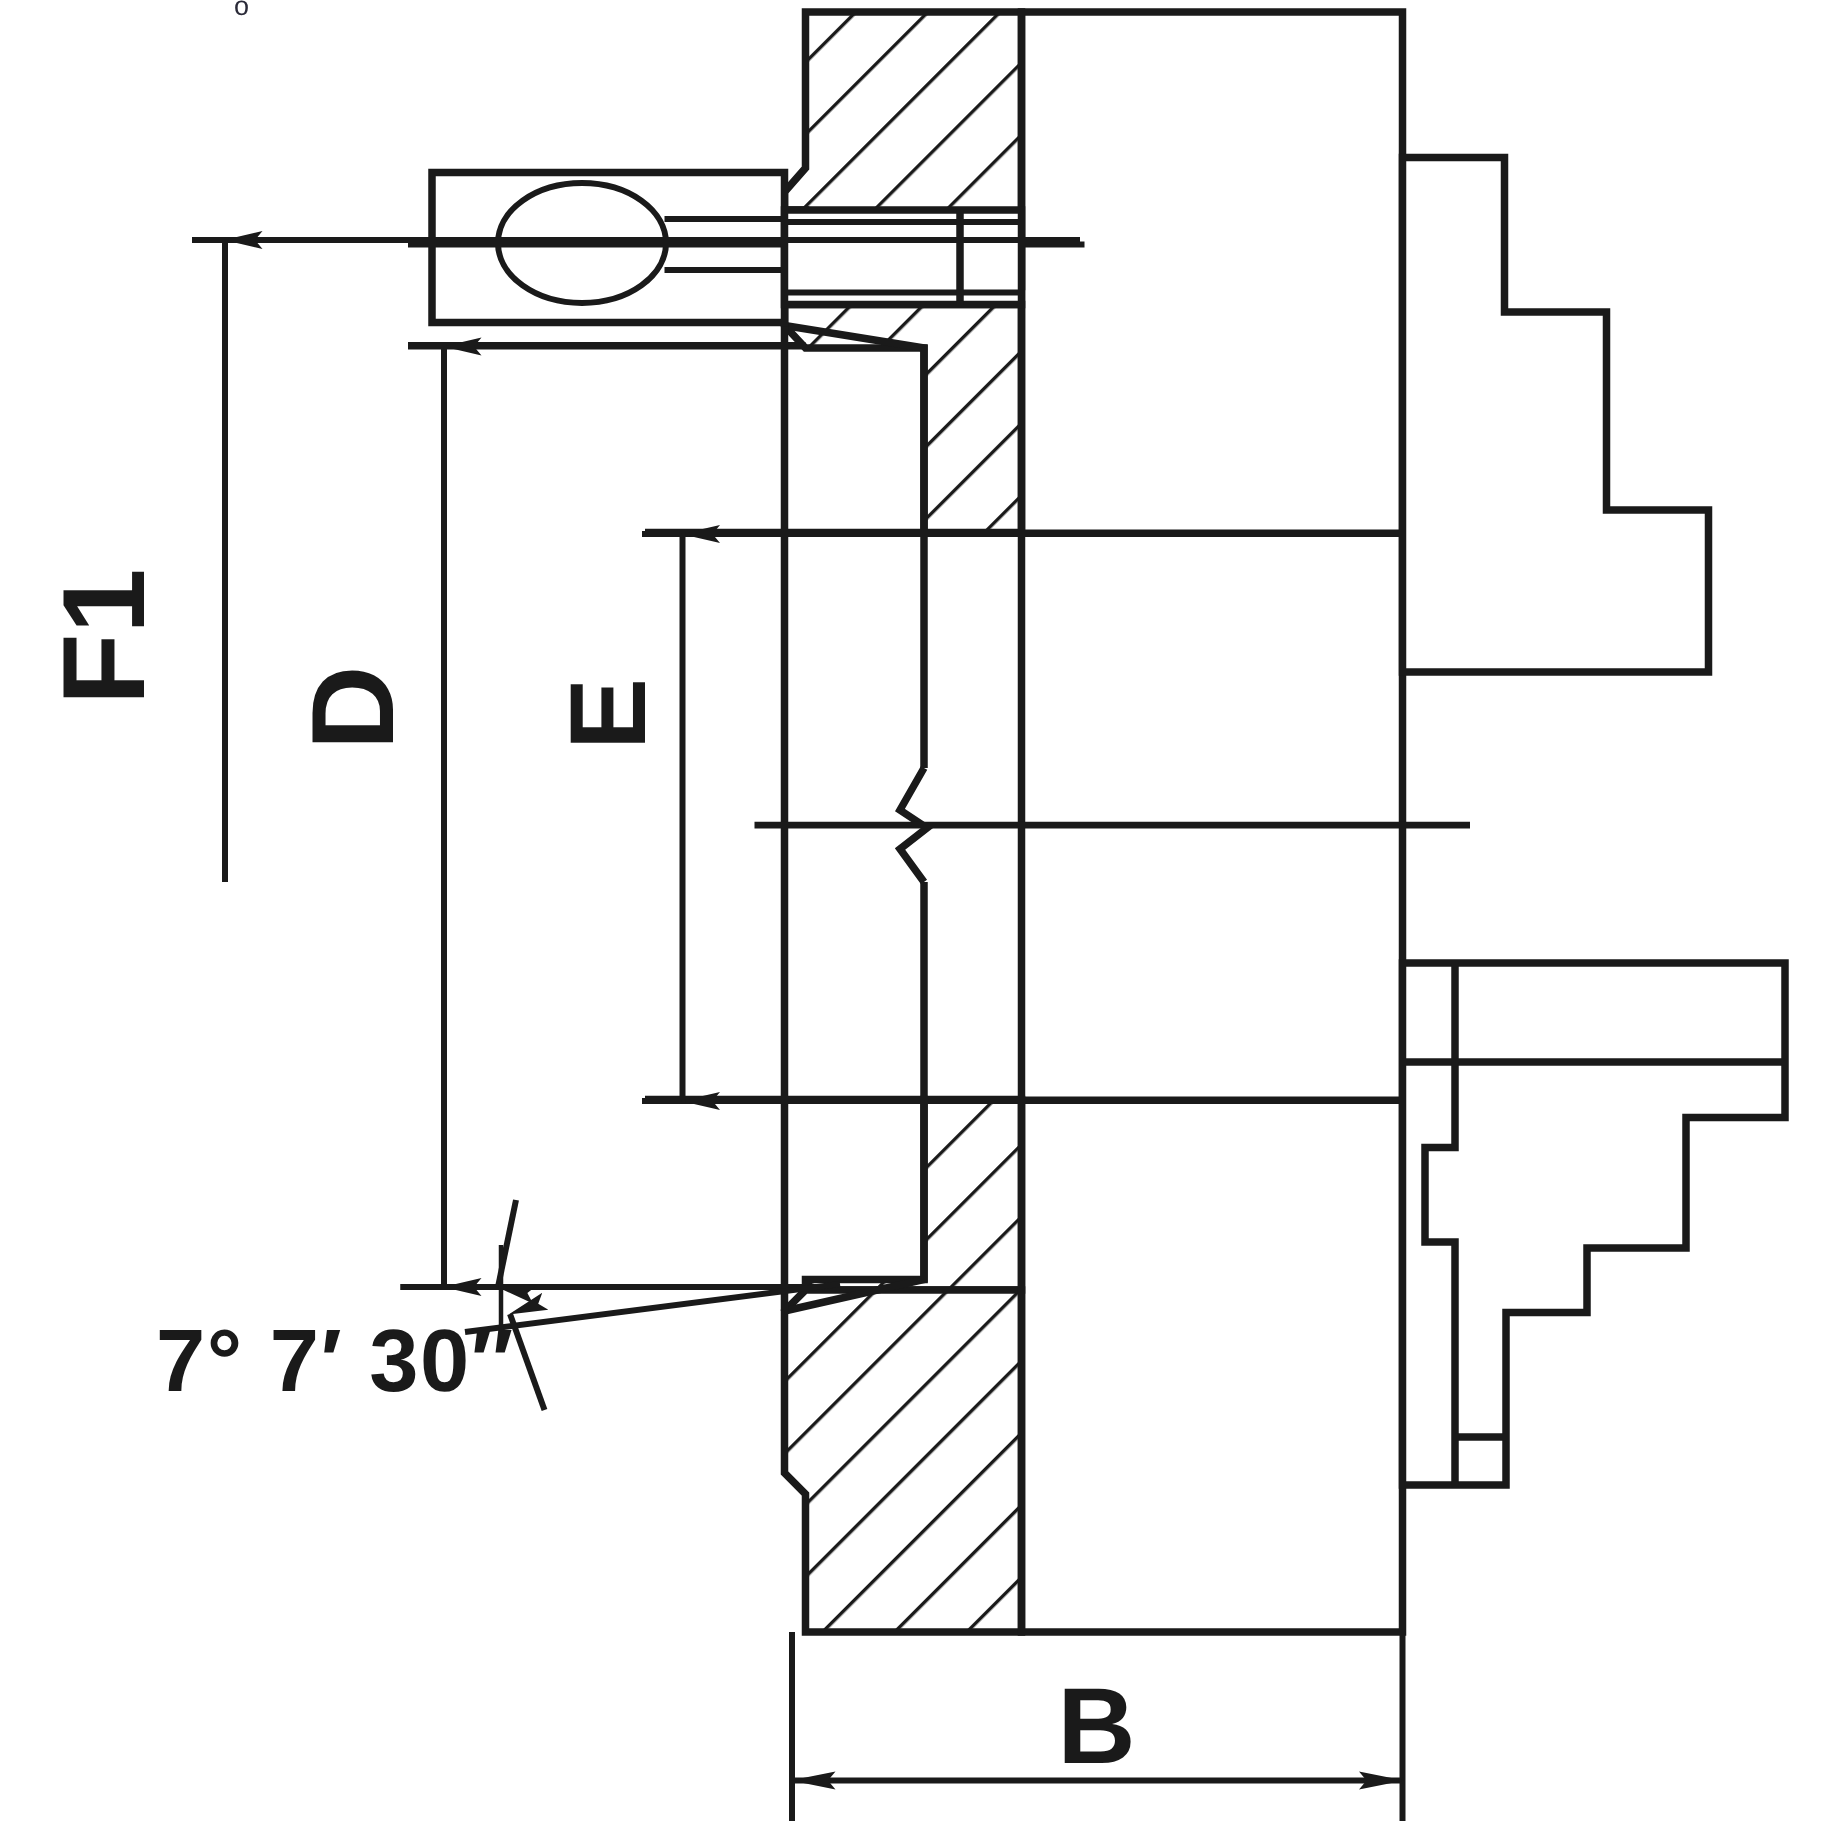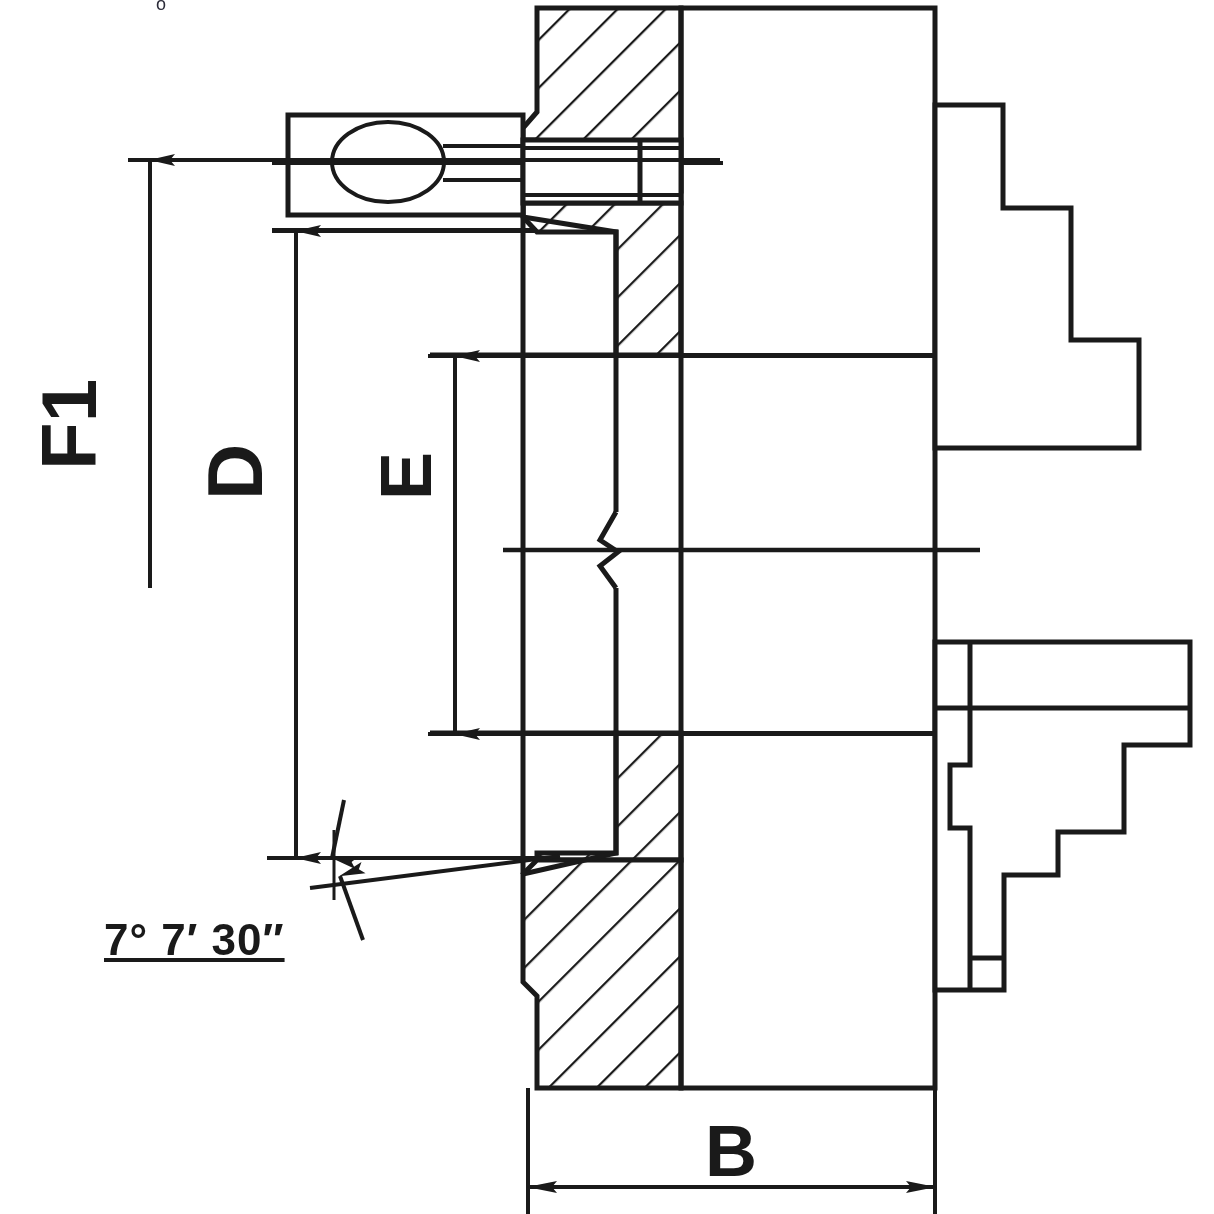--- a/index.html
+++ b/index.html
@@ -53,24 +53,23 @@
     transform: rotate(-90deg);
     transform-origin: left top;
   }
   #label-b {
     left: 705px;
     top: 1115px;
     font-size: 72px;
   }
   #label-angle {
     left: 104px;
-    top: 918px;
-    font-size: 44px;
+    top: 878px;
+    font-size: 59px;
     letter-spacing: 1px;
-    text-decoration: underline;
   }
   #corner-mark {
     position: absolute;
     left: 156px;
     top: -6px;
     font-size: 18px;
     color: #2a2a38;
     font-family: "Liberation Sans", sans-serif;
   }
 </style>

